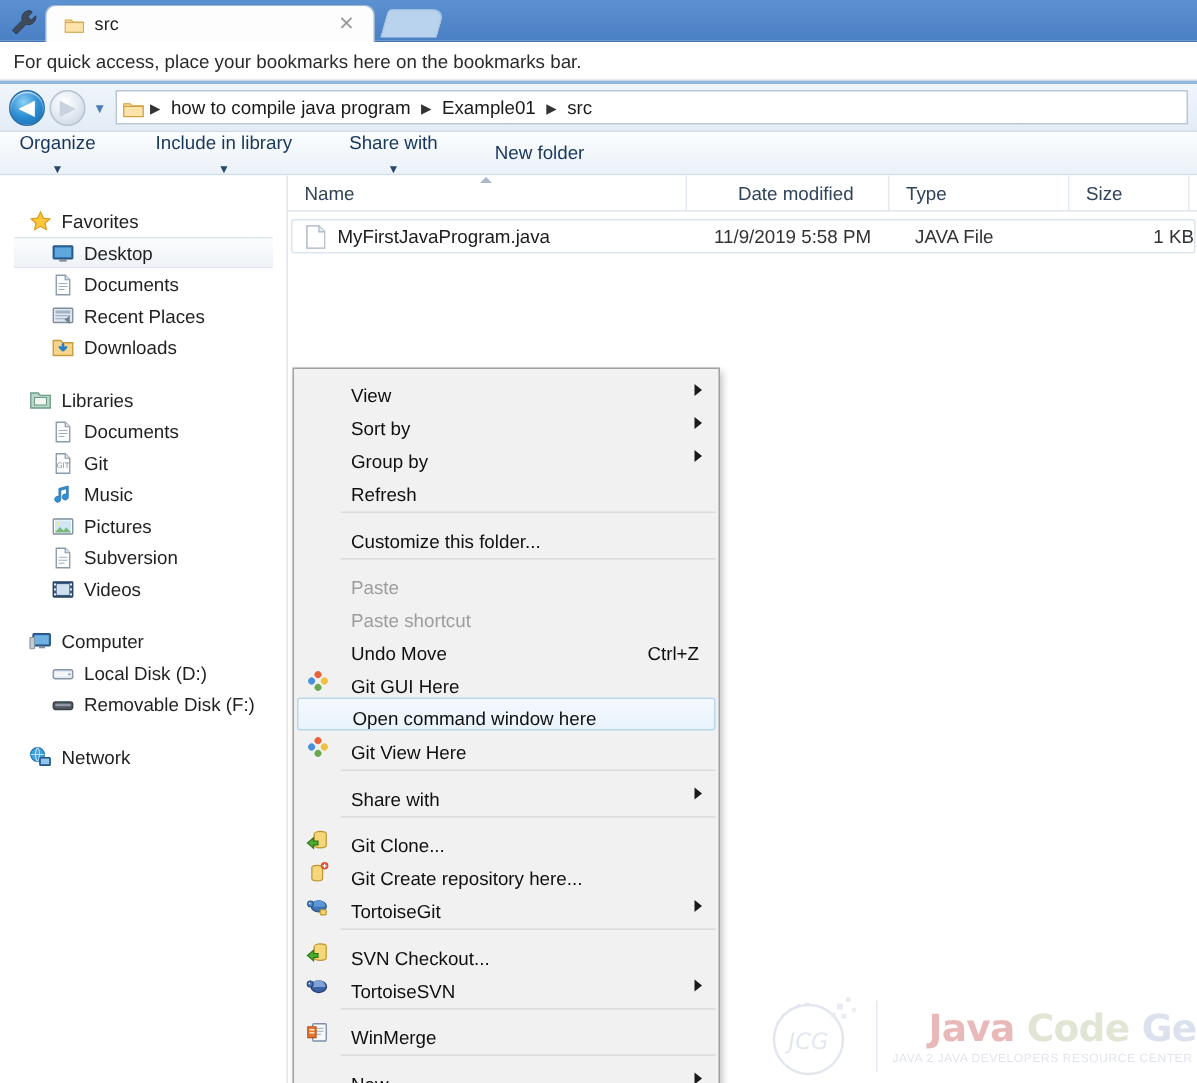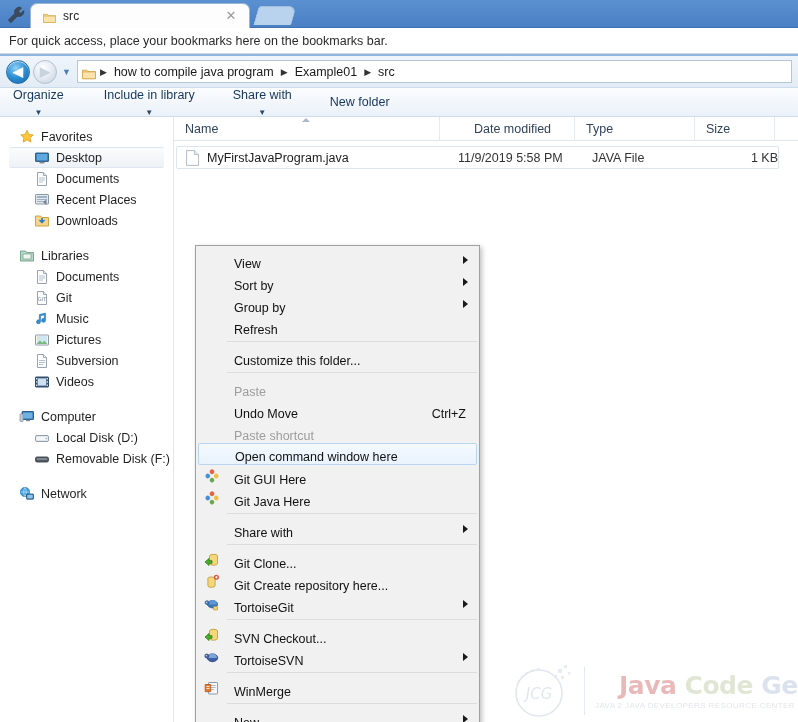--- a/index.html
+++ b/index.html
@@ -120,22 +120,22 @@
   .cmd .caret { font-size:8px; color:#25496e; }
   .cmd.gap1 { margin-left:22px; }
   .cmd.gap2 { margin-left:20px; }
   .cmd.gap3 { margin-left:20px; }
 
   
   .bodywrap { position:relative; width:798px; height:606px; display:flex; background:#fff; }
 
   
   .navpane {
-    width:174px; flex:none; background:#ffffff;
-    padding-top:9px; position:relative;
+    width:192px; flex:none; background:#ffffff;
+    padding-top:20px; position:relative;
     border-right:1px solid #dfe6ee;
   }
   .nav-group { margin-bottom:2px; }
   .nav-row {
     height:21px; display:flex; align-items:center; padding-left:19px;
     font-size:12.5px; color:#1f1f1f; white-space:nowrap;
   }
   .nav-row.child { padding-left:34px; }
   .nav-row.header { font-size:12.5px; color:#1f1f1f; }
   .nav-row.selected {
@@ -546,51 +546,51 @@
           <span>Refresh</span>
         </div>
         <div class="mi-sep"></div>
         <div class="mi">
           <span>Customize this folder...</span>
         </div>
         <div class="mi-sep"></div>
         <div class="mi disabled">
           <span>Paste</span>
         </div>
+        <div class="mi disabled">
+          <span>Paste shortcut</span>
+        </div>
         <div class="mi">
           <span>Undo Move</span>
           <span class="mi-shortcut">Ctrl+Z</span>
-        </div>
-        <div class="mi disabled">
-          <span>Paste shortcut</span>
-        </div>
-        <div class="mi highlight">
-          <span>Open command window here</span>
         </div>
         <div class="mi">
           <span class="mi-ico"><svg viewBox="0 0 16 16" width="16" height="16">
               <g transform="rotate(45 8 8)">
                 <circle cx="5" cy="5" r="2.3" fill="#e8623c"></circle>
                 <circle cx="11" cy="5" r="2.3" fill="#f0c040"></circle>
                 <circle cx="5" cy="11" r="2.3" fill="#4a90d9"></circle>
                 <circle cx="11" cy="11" r="2.3" fill="#6aa84f"></circle>
               </g>
             </svg></span>
           <span>Git GUI Here</span>
         </div>
+        <div class="mi highlight">
+          <span>Open command window here</span>
+        </div>
         <div class="mi">
           <span class="mi-ico"><svg viewBox="0 0 16 16" width="16" height="16">
               <g transform="rotate(45 8 8)">
                 <circle cx="5" cy="5" r="2.3" fill="#e8623c"></circle>
                 <circle cx="11" cy="5" r="2.3" fill="#f0c040"></circle>
                 <circle cx="5" cy="11" r="2.3" fill="#4a90d9"></circle>
                 <circle cx="11" cy="11" r="2.3" fill="#6aa84f"></circle>
               </g>
             </svg></span>
-          <span>Git Java Here</span>
+          <span>Git View Here</span>
         </div>
         <div class="mi-sep"></div>
         <div class="mi">
           <span>Share with</span>
           <span class="mi-sub"></span>
         </div>
         <div class="mi-sep"></div>
         <div class="mi">
           <span class="mi-ico"><svg viewBox="0 0 16 16" width="16" height="16">
               <ellipse cx="9.5" cy="4" rx="4" ry="1.7" fill="#f5d77a" stroke="#bd9630" stroke-width="0.8"></ellipse>

